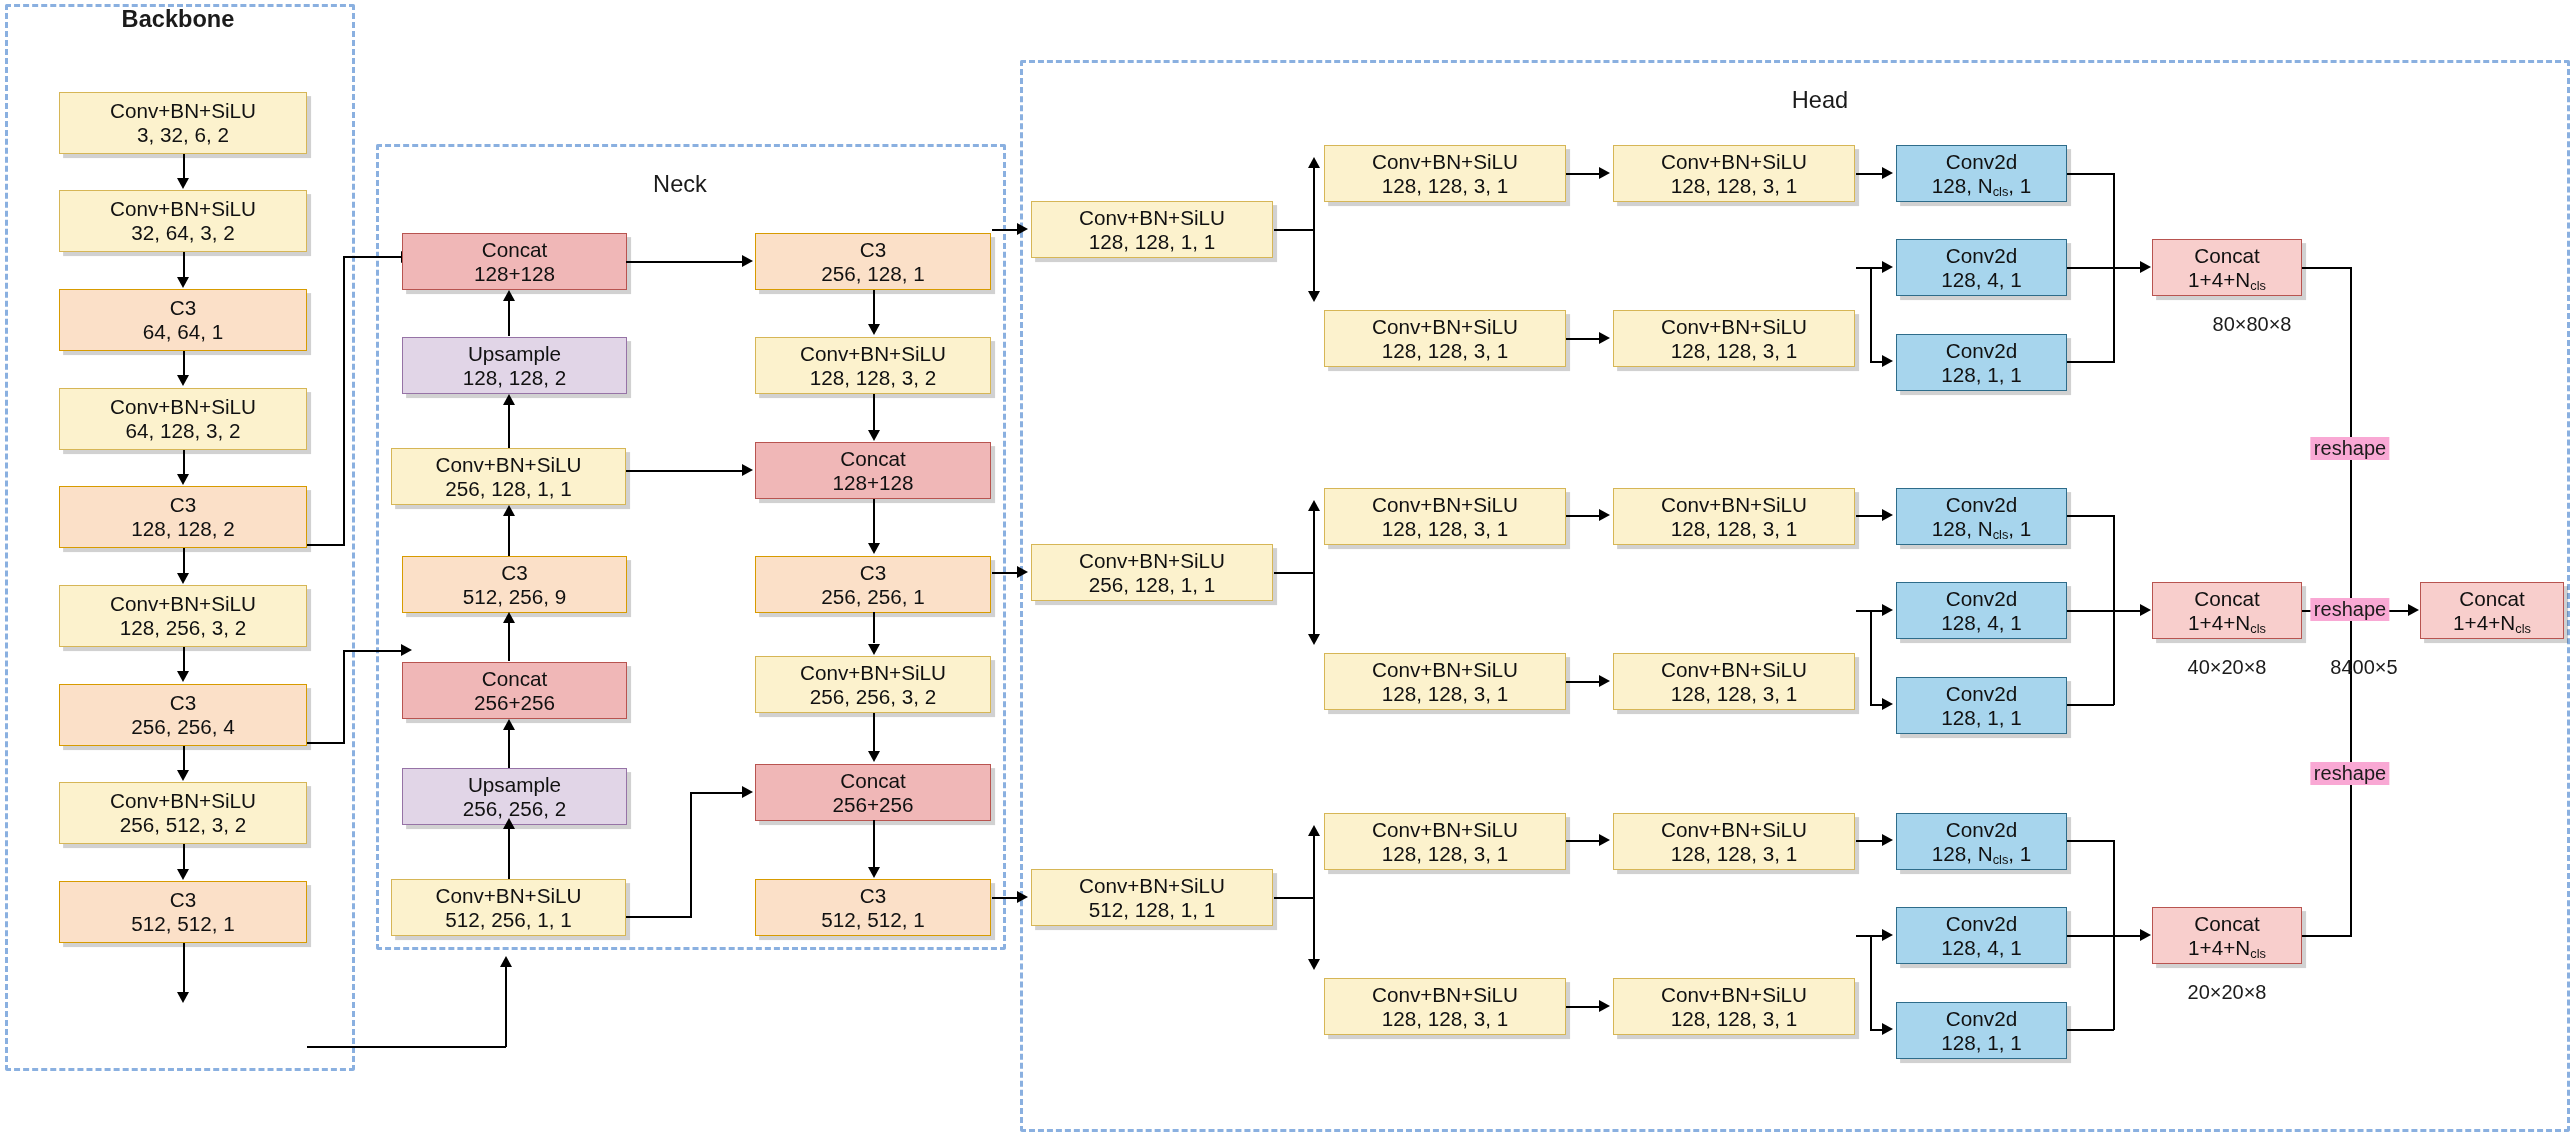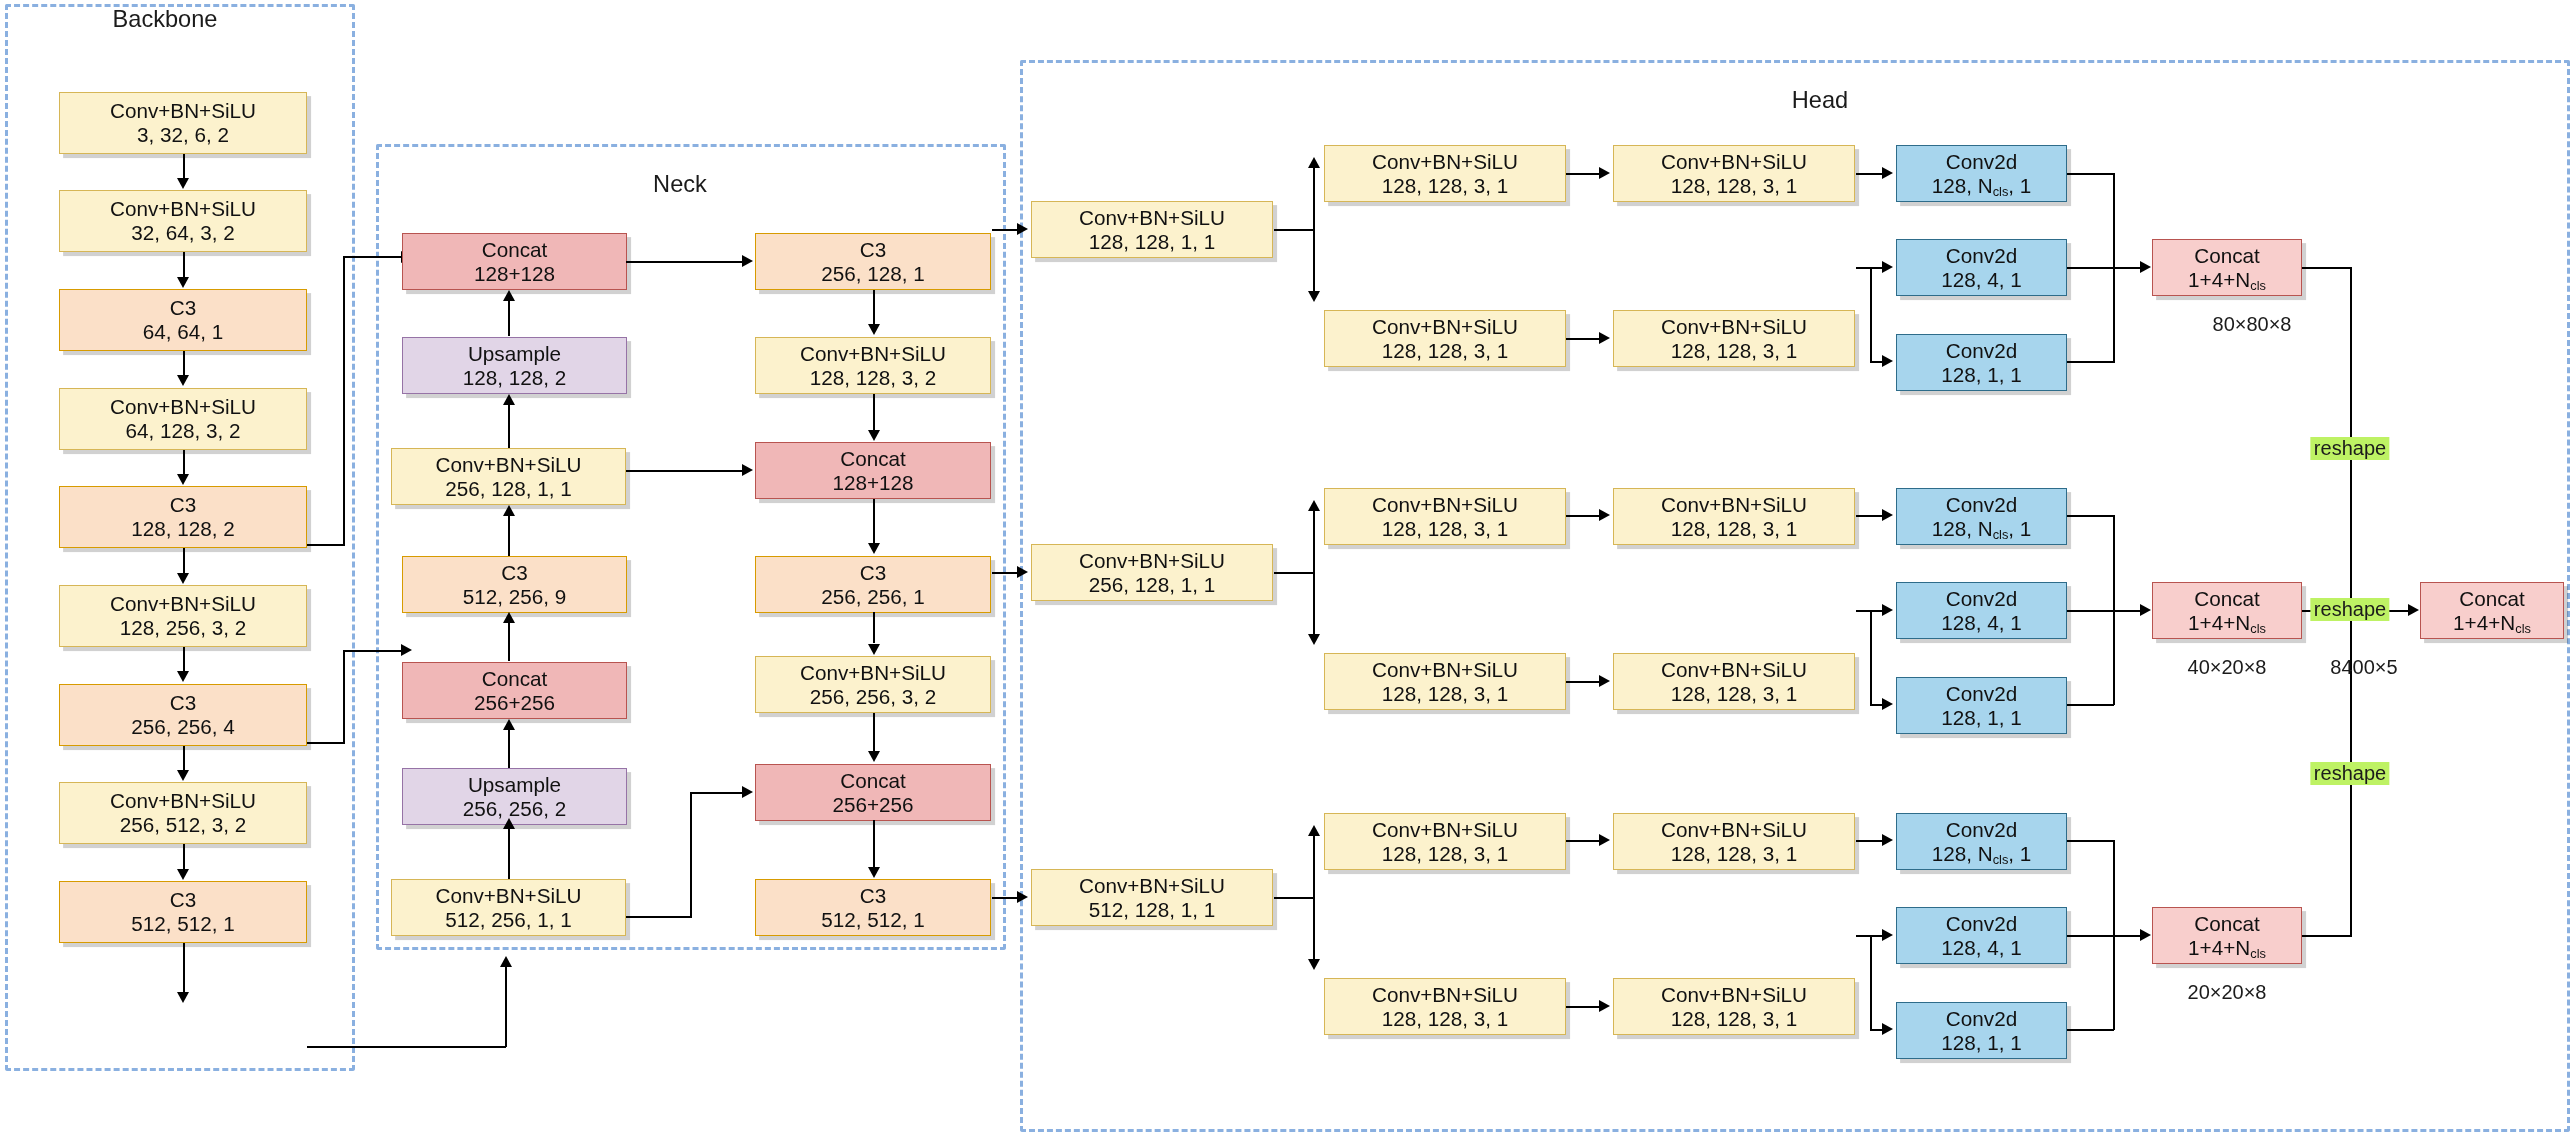--- a/index.html
+++ b/index.html
@@ -31,30 +31,30 @@
   .ln{position:absolute;background:#000000;}
   .lnh{height:1.8px;}
   .lnv{width:1.8px;}
   .arw{position:absolute;width:0;height:0;}
   .arw-r{border-top:6.5px solid transparent;border-bottom:6.5px solid transparent;border-left:11.2px solid #000;}
   .arw-d{border-left:6.5px solid transparent;border-right:6.5px solid transparent;border-top:11.2px solid #000;}
   .arw-u{border-left:6.5px solid transparent;border-right:6.5px solid transparent;border-bottom:11.2px solid #000;}
 
   .cap{position:absolute;font-size:20px;color:#1b1b1b;white-space:nowrap;}
   .cap-c{transform:translateX(-50%);}
-  .cap-w{background:#bef264;padding:0 3.5px;}
+  .cap-w{background:#f9a8d4;padding:0 3.5px;}
   sub{font-size:0.62em;vertical-align:baseline;position:relative;top:0.30em;}
 </style>
 </head>
 <body>
 
 <div id="stage">
 
   <div class="group" style="left:4.7px;top:3.5px;width:350px;height:1067px;"></div>
-  <div class="group-title" style="left:165px;top:5.9px;">Backbone</div>
+  <div class="group-title" style="left:178px;top:5.9px;font-weight:bold;">Backbone</div>
 
   <div class="group" style="left:376px;top:144px;width:630px;height:806px;"></div>
   <div class="group-title" style="left:680px;top:171px;">Neck</div>
 
   <div class="group" style="left:1020px;top:60px;width:1550px;height:1072px;"></div>
   <div class="group-title" style="left:1820px;top:87px;">Head</div>
 
   <div class="node t-conv" style="left:59px;top:92px;width:248px;height:62px;">
     <span class="l1">Conv+BN+SiLU</span>
     <span class="l2">3, 32, 6, 2</span>

